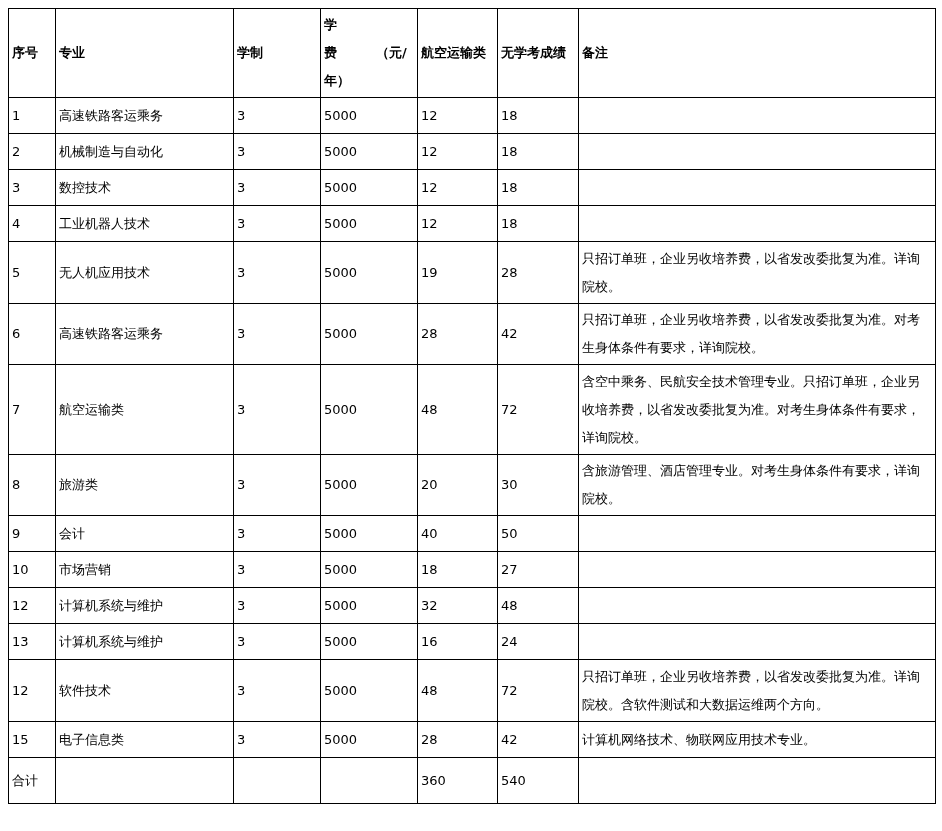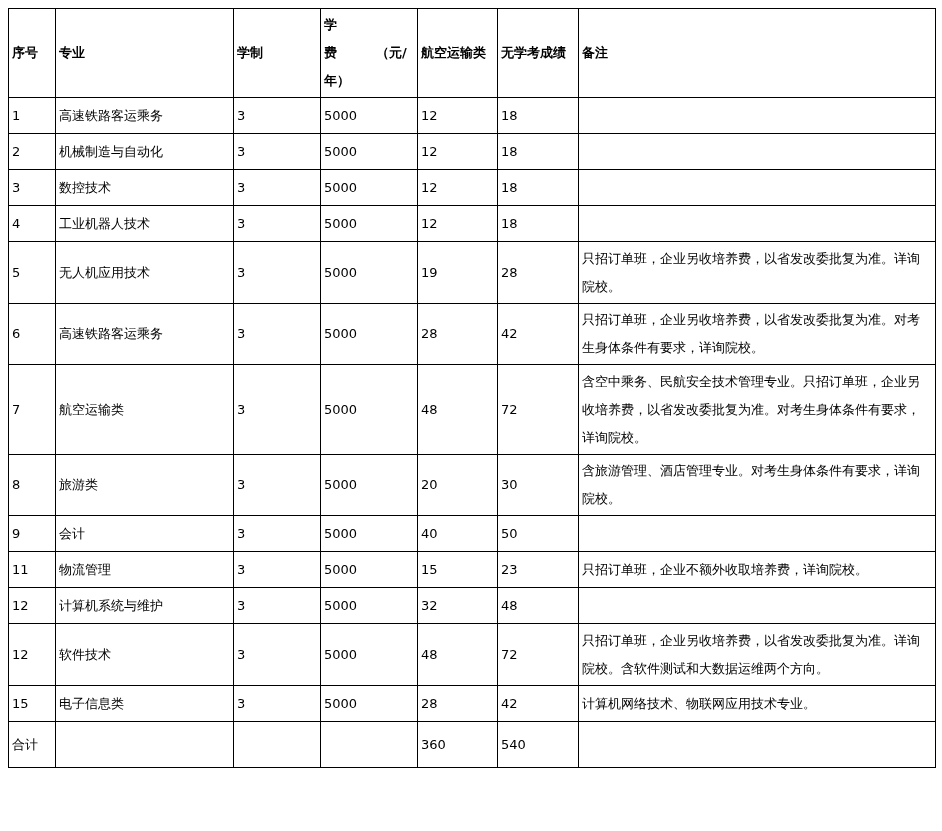--- a/index.html
+++ b/index.html
@@ -145,35 +145,44 @@
     <tr class="h36">
       <td>9</td>
       <td>会计</td>
       <td>3</td>
       <td>5000</td>
       <td>40</td>
       <td>50</td>
       <td></td>
     </tr>
     <tr class="h36">
-      <td>11</td>
-      <td>物流管理</td>
-      <td>3</td>
-      <td>5000</td>
-      <td>15</td>
-      <td>23</td>
-      <td>只招订单班，企业不额外收取培养费，详询院校。</td>
+      <td>10</td>
+      <td>市场营销</td>
+      <td>3</td>
+      <td>5000</td>
+      <td>18</td>
+      <td>27</td>
+      <td></td>
     </tr>
     <tr class="h36">
       <td>12</td>
       <td>计算机系统与维护</td>
       <td>3</td>
       <td>5000</td>
       <td>32</td>
       <td>48</td>
+      <td></td>
+    </tr>
+    <tr class="h36">
+      <td>13</td>
+      <td>计算机系统与维护</td>
+      <td>3</td>
+      <td>5000</td>
+      <td>16</td>
+      <td>24</td>
       <td></td>
     </tr>
     <tr class="h62">
       <td>12</td>
       <td>软件技术</td>
       <td>3</td>
       <td>5000</td>
       <td>48</td>
       <td>72</td>
       <td>只招订单班，企业另收培养费，以省发改委批复为准。详询院校。含软件测试和大数据运维两个方向。</td>

